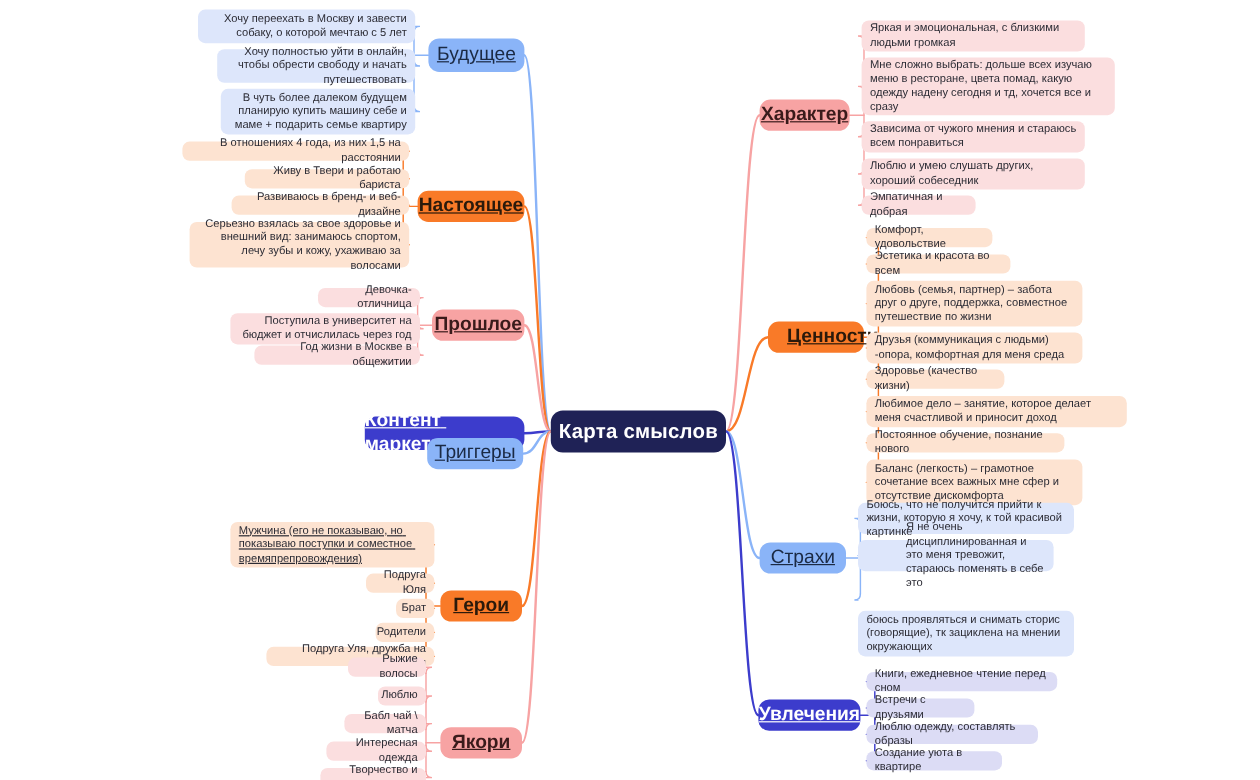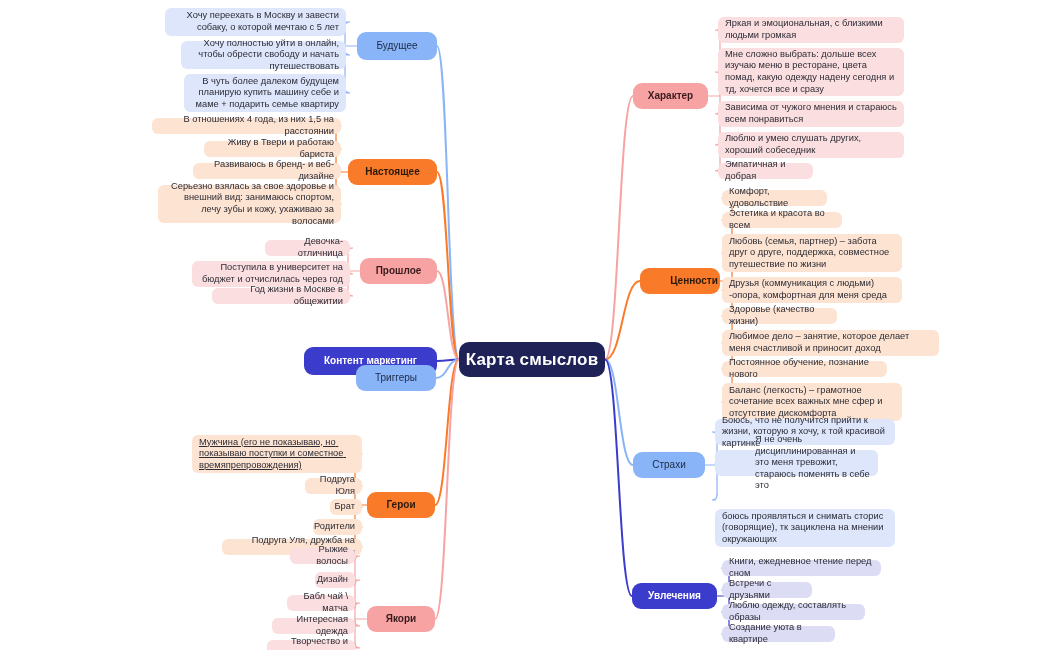--- a/index.html
+++ b/index.html
@@ -42,23 +42,24 @@
     background: #1f2256;
     color: #ffffff;
     font-size: 17px;
     font-weight: bold;
     border-radius: 10px;
     letter-spacing: .2px;
   }
   
   .node.branch {
     justify-content: center;
-    font-size: 10px;
+    font-size: 16px;
     font-weight: bold;
     border-radius: 9px;
+    text-decoration: underline;
   }
   .node.branch.blue-dark {
     background: #3c3ccc;
     color: #ffffff;
   }
   .node.branch.blue-light {
     background: #8ab4f8;
     color: #1b2a44;
     font-weight: normal;
   }
@@ -195,27 +196,27 @@
     <div class="node branch blue-dark" style="left: 304px; top: 347px; width: 133px; height: 28px;">Контент маркетинг</div>
     <div class="node branch blue-light" style="left: 356px; top: 365px; width: 80px; height: 26px;">Триггеры</div>
     <div class="node branch orange" style="left: 367px; top: 492px; width: 68px; height: 26px;">Герои</div>
     <div class="node leaf orange left multi" style="left: 192px; top: 435px; width: 170px; height: 38px;">Мужчина (его не показываю, но показываю поступки и соместное времяпрепровождения)</div>
     <div class="node leaf orange left" style="left: 305px; top: 478px; width: 57px; height: 16px;">Подруга Юля</div>
     <div class="node leaf orange left" style="left: 330px; top: 499px; width: 32px; height: 16px;">Брат</div>
     <div class="node leaf orange left" style="left: 313px; top: 519px; width: 49px; height: 16px;">Родители</div>
     <div class="node leaf orange left" style="left: 222px; top: 539px; width: 140px; height: 16px;">Подруга Уля, дружба на расстоянии</div>
     <div class="node branch pink" style="left: 367px; top: 606px; width: 68px; height: 26px;">Якори</div>
     <div class="node leaf pink left" style="left: 290px; top: 548px; width: 65px; height: 16px;">Рыжие волосы</div>
-    <div class="node leaf pink left" style="left: 315px; top: 572px; width: 40px; height: 16px;">Дизайн</div>
+    <div class="node leaf pink left" style="left: 315px; top: 572px; width: 40px; height: 16px;">Люблю</div>
     <div class="node leaf pink left" style="left: 287px; top: 595px; width: 68px; height: 16px;">Бабл чай \ матча</div>
     <div class="node leaf pink left" style="left: 272px; top: 618px; width: 83px; height: 16px;">Интересная одежда</div>
     <div class="node leaf pink left" style="left: 267px; top: 640px; width: 88px; height: 16px;">Творчество и энергия</div>
     <div class="node branch pink" style="left: 633px; top: 83px; width: 75px; height: 26px;">Характер</div>
     <div class="node leaf pink right" style="left: 718px; top: 17px; width: 186px; height: 26px;">Яркая и эмоциональная, с близкими людьми громкая</div>
-    <div class="node leaf pink right" style="left: 718px; top: 48px; width: 186px; height: 48px;">Мне сложно выбрать: дольше всех изучаю меню в ресторане, цвета помад, какую одежду надену сегодня и тд, хочется все и сразу</div>
+    <div class="node leaf pink right" style="left: 718px; top: 48px; width: 211px; height: 48px;">Мне сложно выбрать: дольше всех изучаю меню в ресторане, цвета помад, какую одежду надену сегодня и тд, хочется все и сразу</div>
     <div class="node leaf pink right" style="left: 718px; top: 101px; width: 186px; height: 26px;">Зависима от чужого мнения и стараюсь всем понравиться</div>
     <div class="node leaf pink right" style="left: 718px; top: 132px; width: 186px; height: 26px;">Люблю и умею слушать других, хороший собеседник</div>
     <div class="node leaf pink right" style="left: 718px; top: 163px; width: 95px; height: 16px;">Эмпатичная и добрая</div>
     <div class="node branch orange" style="left: 640px; top: 268px; width: 80px; height: 26px; padding-left: 28px;">Ценности</div>
     <div class="node leaf orange right" style="left: 722px; top: 190px; width: 105px; height: 16px;">Комфорт, удовольствие</div>
     <div class="node leaf orange right" style="left: 722px; top: 212px; width: 120px; height: 16px;">Эстетика и красота во всем</div>
     <div class="node leaf orange right" style="left: 722px; top: 234px; width: 180px; height: 38px;">Любовь (семья, партнер) – забота друг о друге, поддержка, совместное путешествие по жизни</div>
     <div class="node leaf orange right" style="left: 722px; top: 277px; width: 180px; height: 26px;">Друзья (коммуникация с людьми) -опора, комфортная для меня среда</div>
     <div class="node leaf orange right" style="left: 722px; top: 308px; width: 115px; height: 16px;">Здоровье (качество жизни)</div>
     <div class="node leaf orange right" style="left: 722px; top: 330px; width: 217px; height: 26px;">Любимое дело – занятие, которое делает меня счастливой и приносит доход</div>

